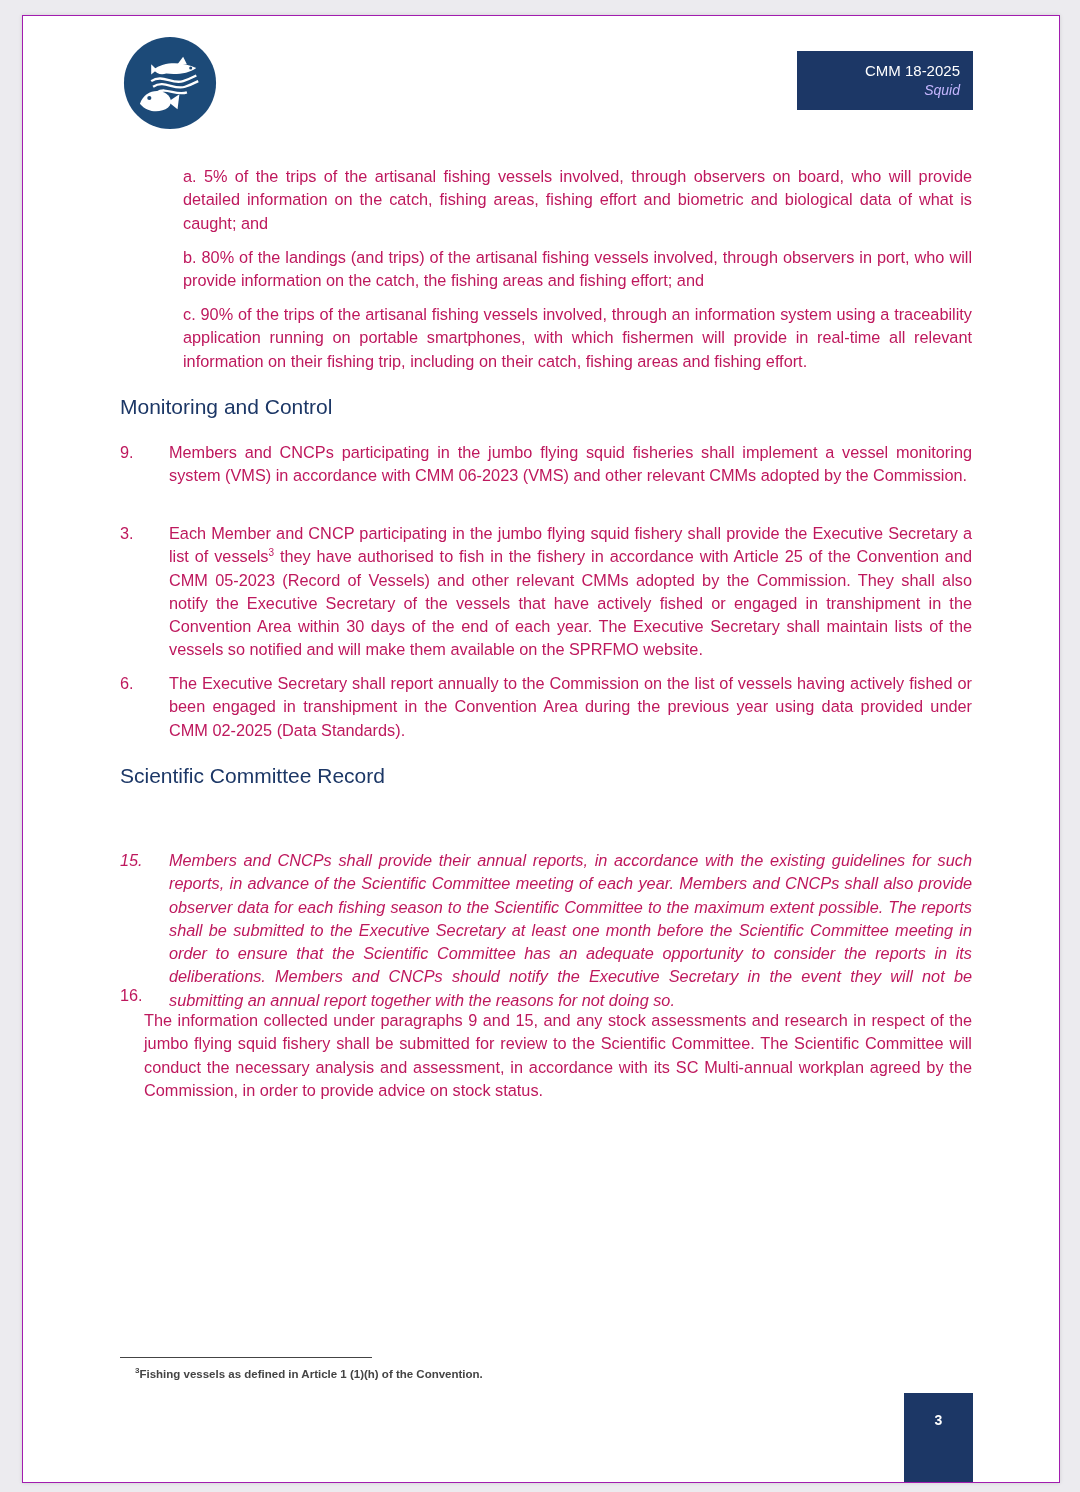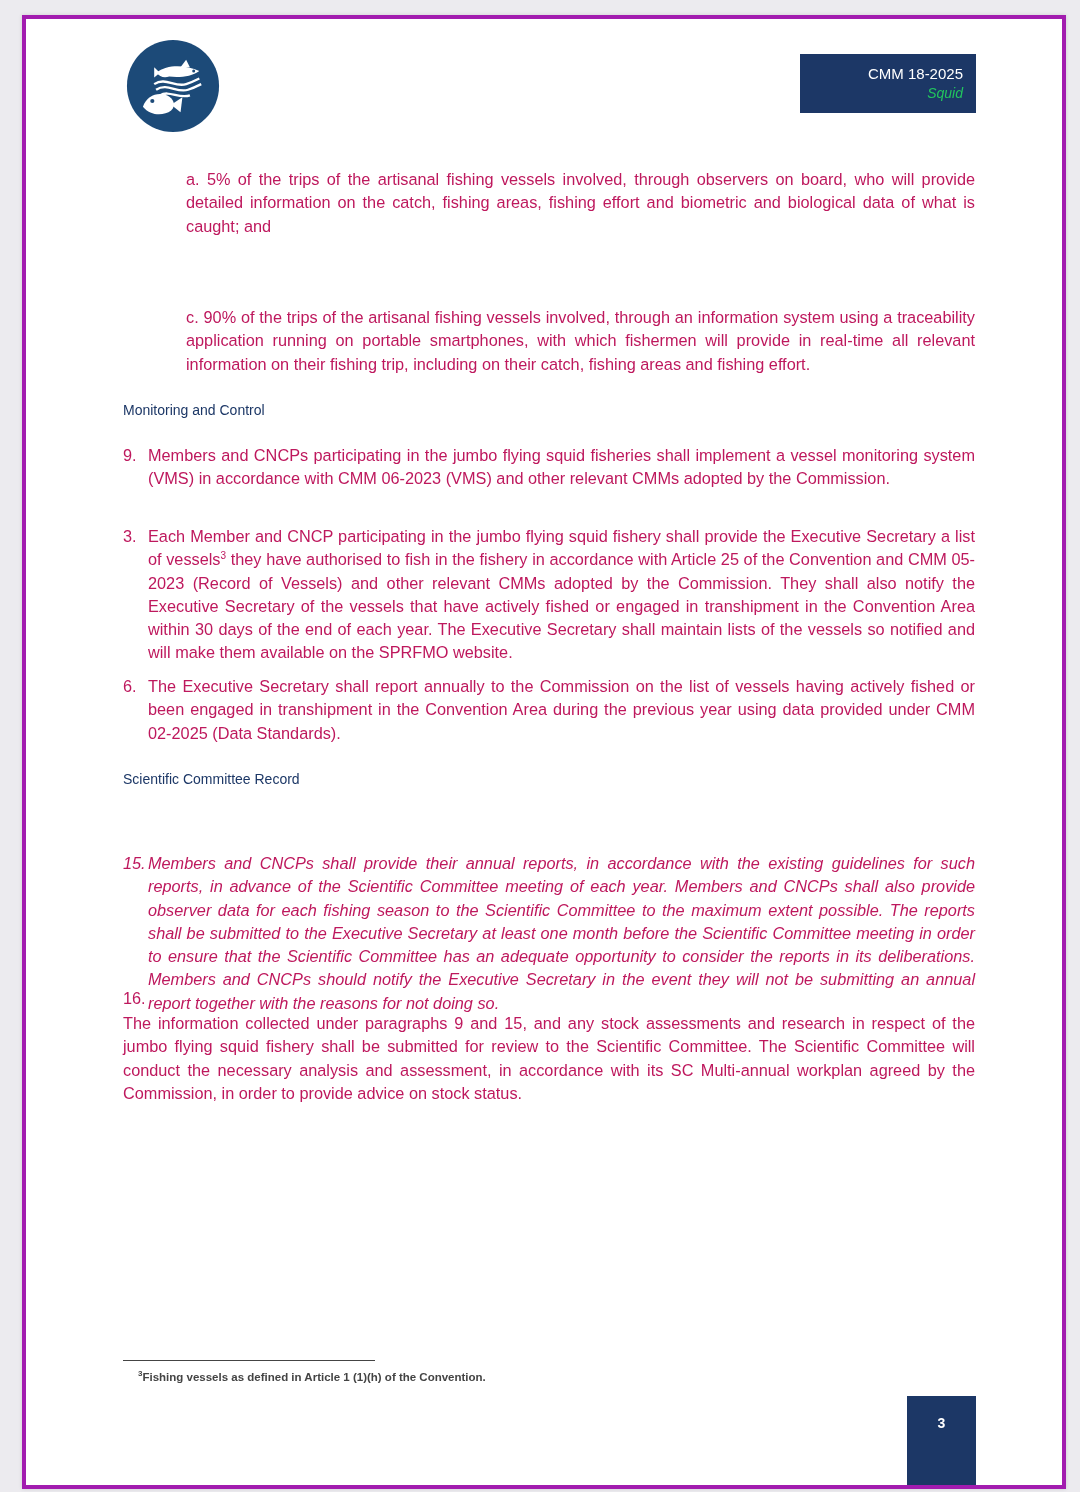--- a/index.html
+++ b/index.html
@@ -9,64 +9,64 @@
       position: relative;
       overflow: hidden;
       font-family: "Liberation Sans", sans-serif;
     }
     .page {
       position: absolute;
       left: 22px; top: 15px;
       width: 1036px; height: 1466px;
       background: #ffffff;
       box-shadow: 0 0 4px rgba(0,0,0,0.12);
-      border: 4px solid #a21caf;
+      border: 1px solid #a21caf;
     }
     .logo {
       position: absolute;
       left: 100px; top: 20px;
       width: 94px; height: 94px;
     }
     .header-badge {
       position: absolute;
       left: 774px; top: 35px;
       width: 176px; height: 59px;
       background: #1c3766;
       color: #ffffff;
       text-align: right;
       box-sizing: border-box;
       padding: 10px 13px 0 0;
     }
     .header-badge .code { font-size: 15px; line-height: 20px; }
-    .header-badge .sub { font-size: 14px; font-style: italic; line-height: 18px; color: #22c55e; padding-left: 24px; }
+    .header-badge .sub { font-size: 14px; font-style: italic; line-height: 18px; color: #c4b5fd; padding-left: 24px; }
 
     .text {
       color: #be185d;
       font-size: 16.3px;
       line-height: 23.3px;
       text-align: justify;
     }
     .subitem {
       position: absolute;
       left: 160px; width: 789px;
     }
     .heading {
       position: absolute;
       left: 97px;
       color: #1c3766;
-      font-size: 14px;
+      font-size: 21px;
       line-height: 24px;
     }
     .para {
       position: absolute;
       left: 97px; width: 852px;
       display: flex;
     }
     .para .num { width: 25px; flex: 0 0 25px; white-space: nowrap; }
-    .para .body { flex: 1; }
+    .para .body { flex: 1; margin-left: 24px; }
     sup { font-size: 10px; line-height: 0; }
 
     .fn-rule {
       position: absolute;
       left: 97px; top: 1341px;
       width: 252px; height: 1px;
       background: #444;
     }
     .footnote {
       position: absolute;
@@ -108,20 +108,24 @@
 
   <div class="header-badge">
     <div class="code">CMM 18-2025</div>
     <div class="sub">Squid</div>
   </div>
 
   <div class="subitem text" style="top:149px;">
     <span>a.</span>
     <span>5% of the trips of the artisanal fishing vessels involved, through observers on board, who will provide detailed information on the catch, fishing areas, fishing effort and biometric and biological data of what is caught; and</span>
   </div>
+  <div class="subitem text" style="top:230px;">
+    <span>b.</span>
+    <span>80% of the landings (and trips) of the artisanal fishing vessels involved, through observers in port, who will provide information on the catch, the fishing areas and fishing effort; and</span>
+  </div>
   <div class="subitem text" style="top:287px;">
     <span>c.</span>
     <span>90% of the trips of the artisanal fishing vessels involved, through an information system using a traceability application running on portable smartphones, with which fishermen will provide in real-time all relevant information on their fishing trip, including on their catch, fishing areas and fishing effort.</span>
   </div>
 
   <div class="heading" style="top:379px;">Monitoring and Control</div>
 
   <div class="para text" style="top:425px;">
     <span class="num">9.</span>
     <span class="body">Members and CNCPs participating in the jumbo flying squid fisheries shall implement a vessel monitoring system (VMS) in accordance with CMM 06-2023 (VMS) and other relevant CMMs adopted by the Commission.</span>

